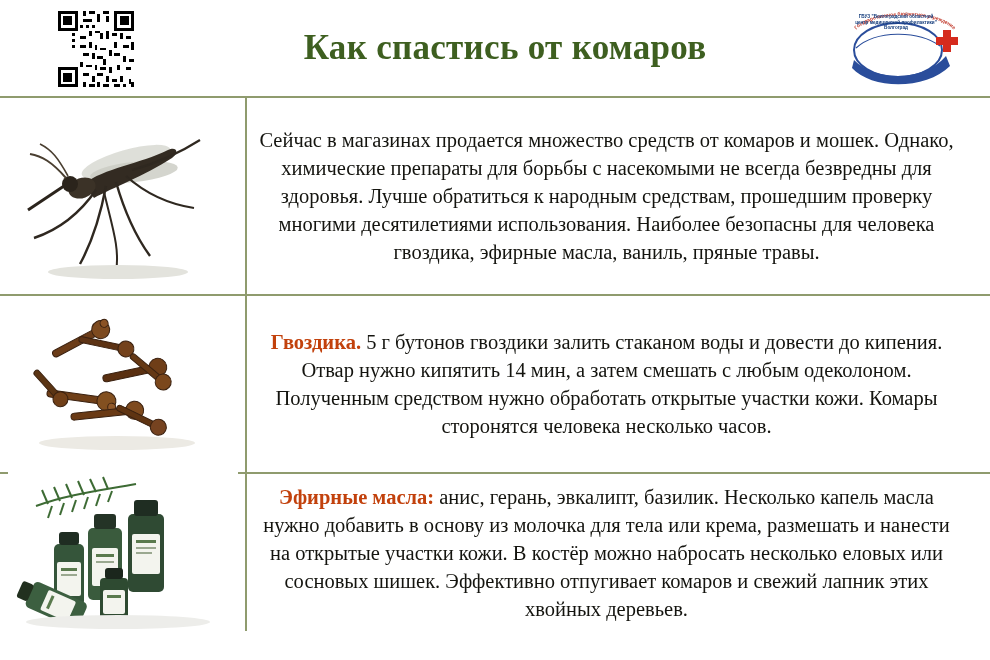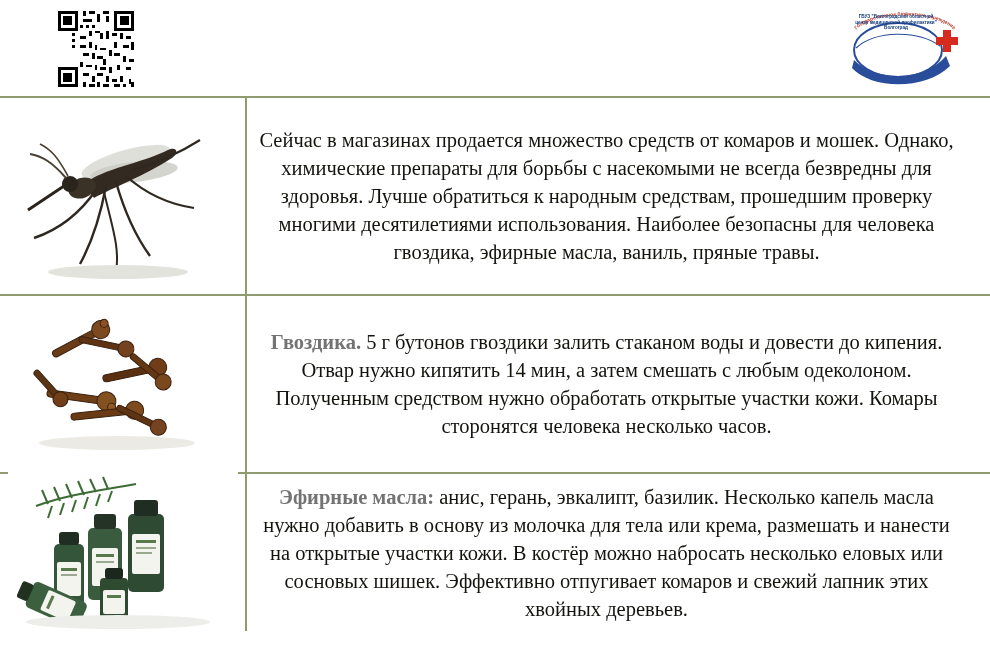--- a/index.html
+++ b/index.html
@@ -132,21 +132,21 @@
 
   p.body {
     margin: 0;
     font-family: "Liberation Serif", serif;
     font-size: 20.5px;
     line-height: 28px;
     text-align: center;
     color: #14140f;
   }
   .lead {
-    color: #737373;
+    color: #c2410c;
     font-weight: bold;
   }
 
   .row-intro { height: 196px; }
   .row-clove { height: 176px; }
   .row-oils  { height: 157px; }
 
   
   .art { display:block; }
 </style>
@@ -228,20 +228,21 @@
             <rect x="12" y="27" width="2" height="1"></rect>
           <rect x="15" y="26" width="1" height="2"></rect>
             <rect x="17" y="27" width="2" height="1"></rect>
             <rect x="21" y="27" width="2" height="1"></rect>
           <rect x="24" y="27" width="1" height="1"></rect>
             <rect x="27" y="26" width="1" height="2"></rect>
         </g>
       </svg>
     </div>
 
+    <h1 class="title">Как спастись от комаров</h1>
 
     <div class="logo">
       <svg class="logo-arc" viewBox="0 0 110 26" aria-hidden="true">
         <defs>
           <path id="arcpath" d="M6,24 A52,22 0 0 1 104,24"></path>
         </defs>
         <text font-family="Liberation Sans, sans-serif" font-size="5" fill="#c0392b" font-weight="bold">
           <textPath href="#arcpath" startOffset="50%" text-anchor="middle">Государственное бюджетное учреждение</textPath>
         </text>
       </svg>

